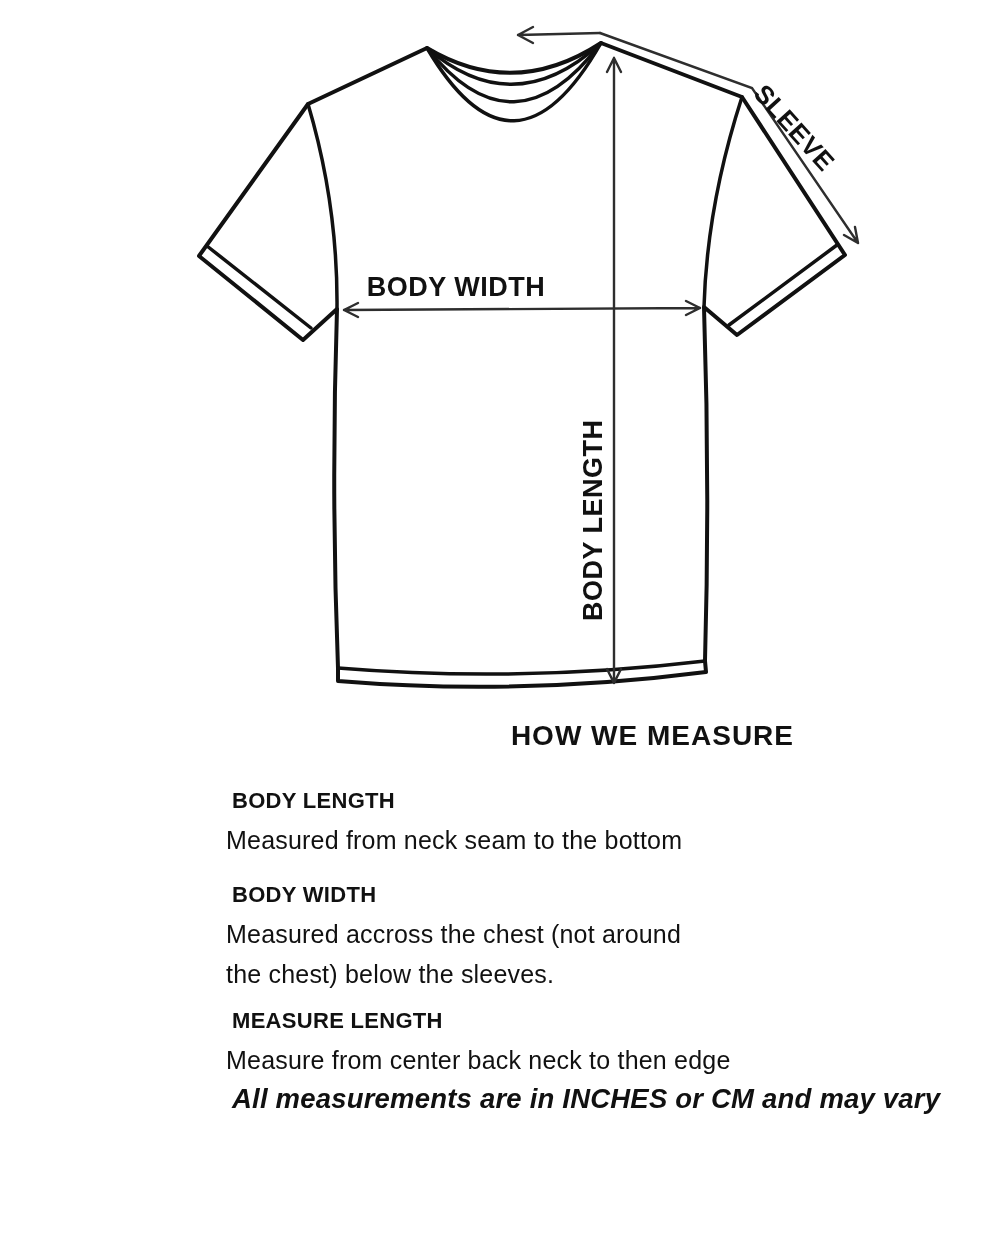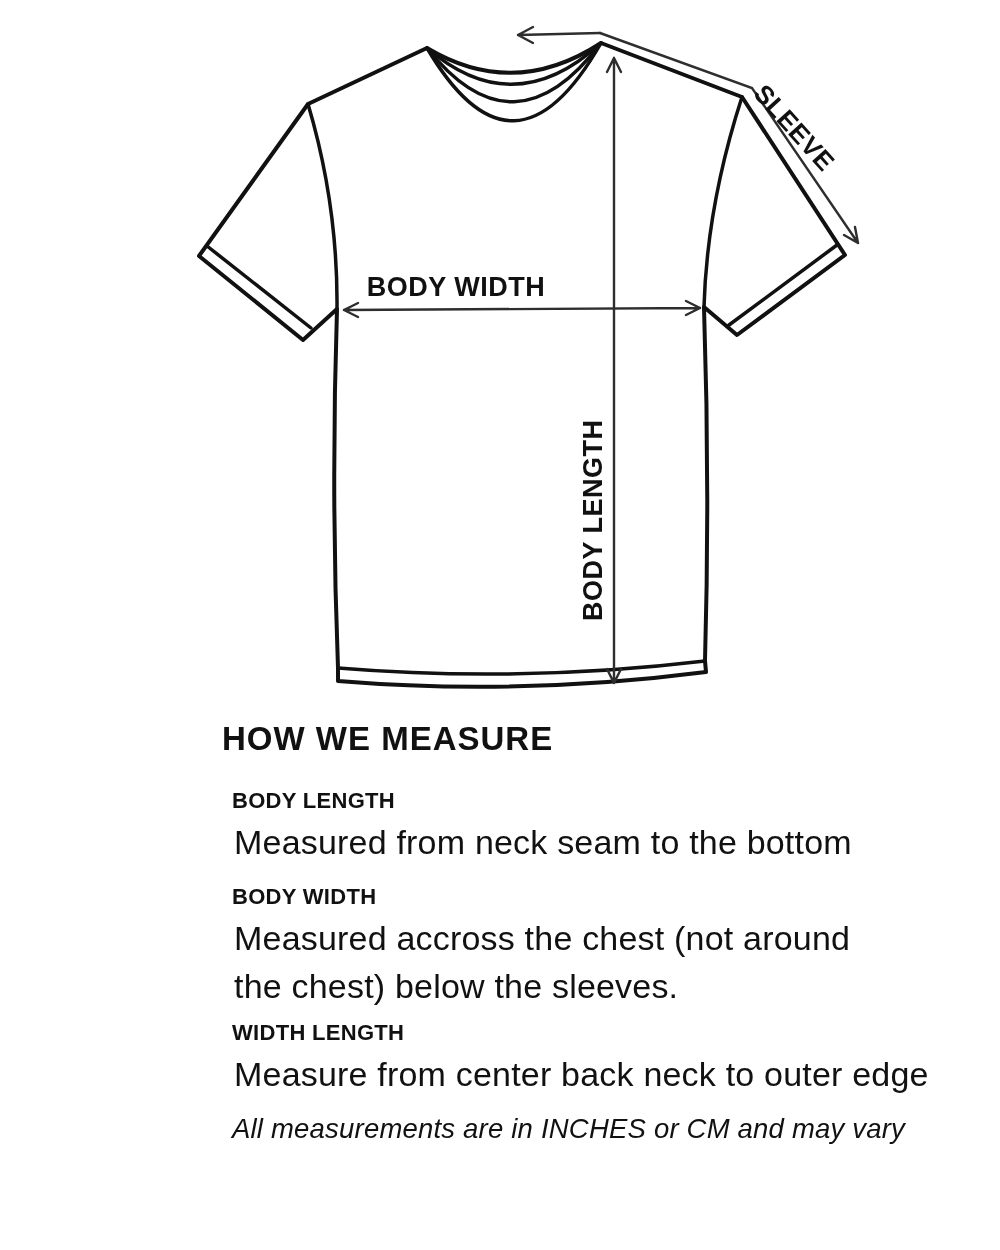--- a/index.html
+++ b/index.html
@@ -48,59 +48,59 @@
     left: 728px;
     top: 113px;
     width: 134px;
     height: 28px;
     text-align: center;
     font-size: 26px;
     transform: rotate(48deg);
   }
   #main-heading {
     position: absolute;
-    left: 222px;
+    left: 230px;
     top: 720px;
     width: 564px;
-    text-align: left;
-    font-size: 33px;
+    text-align: right;
+    font-size: 28px;
     font-weight: bold;
     letter-spacing: 1px;
     white-space: nowrap;
   }
   #text-column {
     position: absolute;
     left: 226px;
     top: 788px;
     width: 720px;
   }
   .section-title {
     font-size: 22px;
     line-height: 26px;
     font-weight: bold;
     margin: 0 0 6px 6px;
     letter-spacing: 0.3px;
   }
   .section-line {
-    font-size: 34px;
+    font-size: 25px;
     line-height: 40px;
-    margin: 8px;
+    margin: 0;
     letter-spacing: 0.2px;
   }
   .section + .section {
     margin-top: 0;
   }
   #section-body-width { margin-top: 22px; }
   #section-sleeve-length { margin-top: 14px; }
   #note-block {
-    margin-top: 16px;
+    margin-top: 0;
     margin-left: 6px;
     font-size: 27.5px;
     line-height: 37px;
-    font-weight: normal;
+    font-weight: bold;
     font-style: italic;
     letter-spacing: 0.2px;
   }
 </style>
 </head>
 <body>
 
 <div id="page">
 
   <svg id="shirt-svg" width="1000" height="710" viewBox="0 0 1000 710">
@@ -161,22 +161,22 @@
       <p class="section-line">Measured from neck seam to the bottom</p>
     </div>
 
     <div class="section" id="section-body-width">
       <div class="section-title">BODY WIDTH</div>
       <p class="section-line">Measured accross the chest (not around</p>
       <p class="section-line">the chest) below the sleeves.</p>
     </div>
 
     <div class="section" id="section-sleeve-length">
-      <div class="section-title">WIDTH LENGTH</div>
-      <p class="section-line">Measure from center back neck to outer edge</p>
+      <div class="section-title">MEASURE LENGTH</div>
+      <p class="section-line">Measure from center back neck to then edge</p>
     </div>
 
     <div id="note-block">
       <div>All measurements are in INCHES or CM and may vary</div>
     </div>
 
   </div>
 </div>
 
 </body></html>

